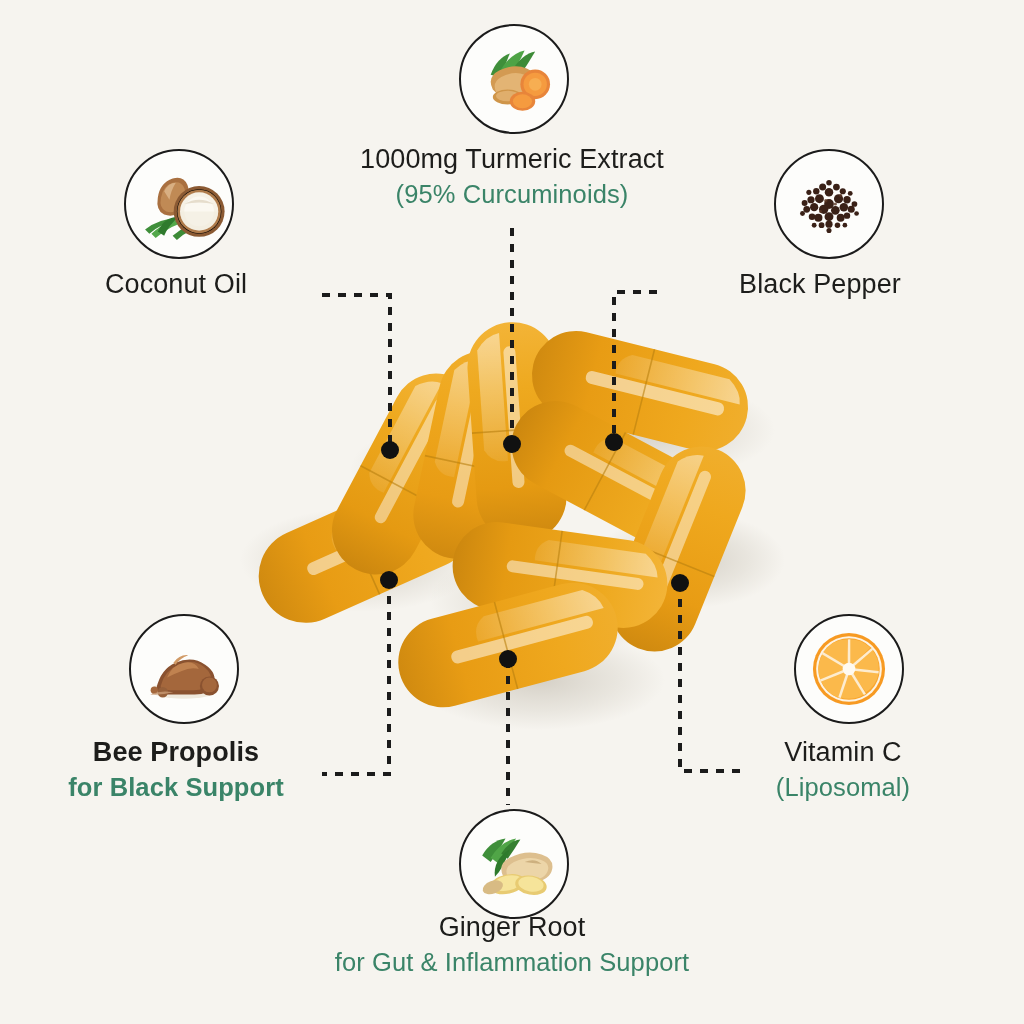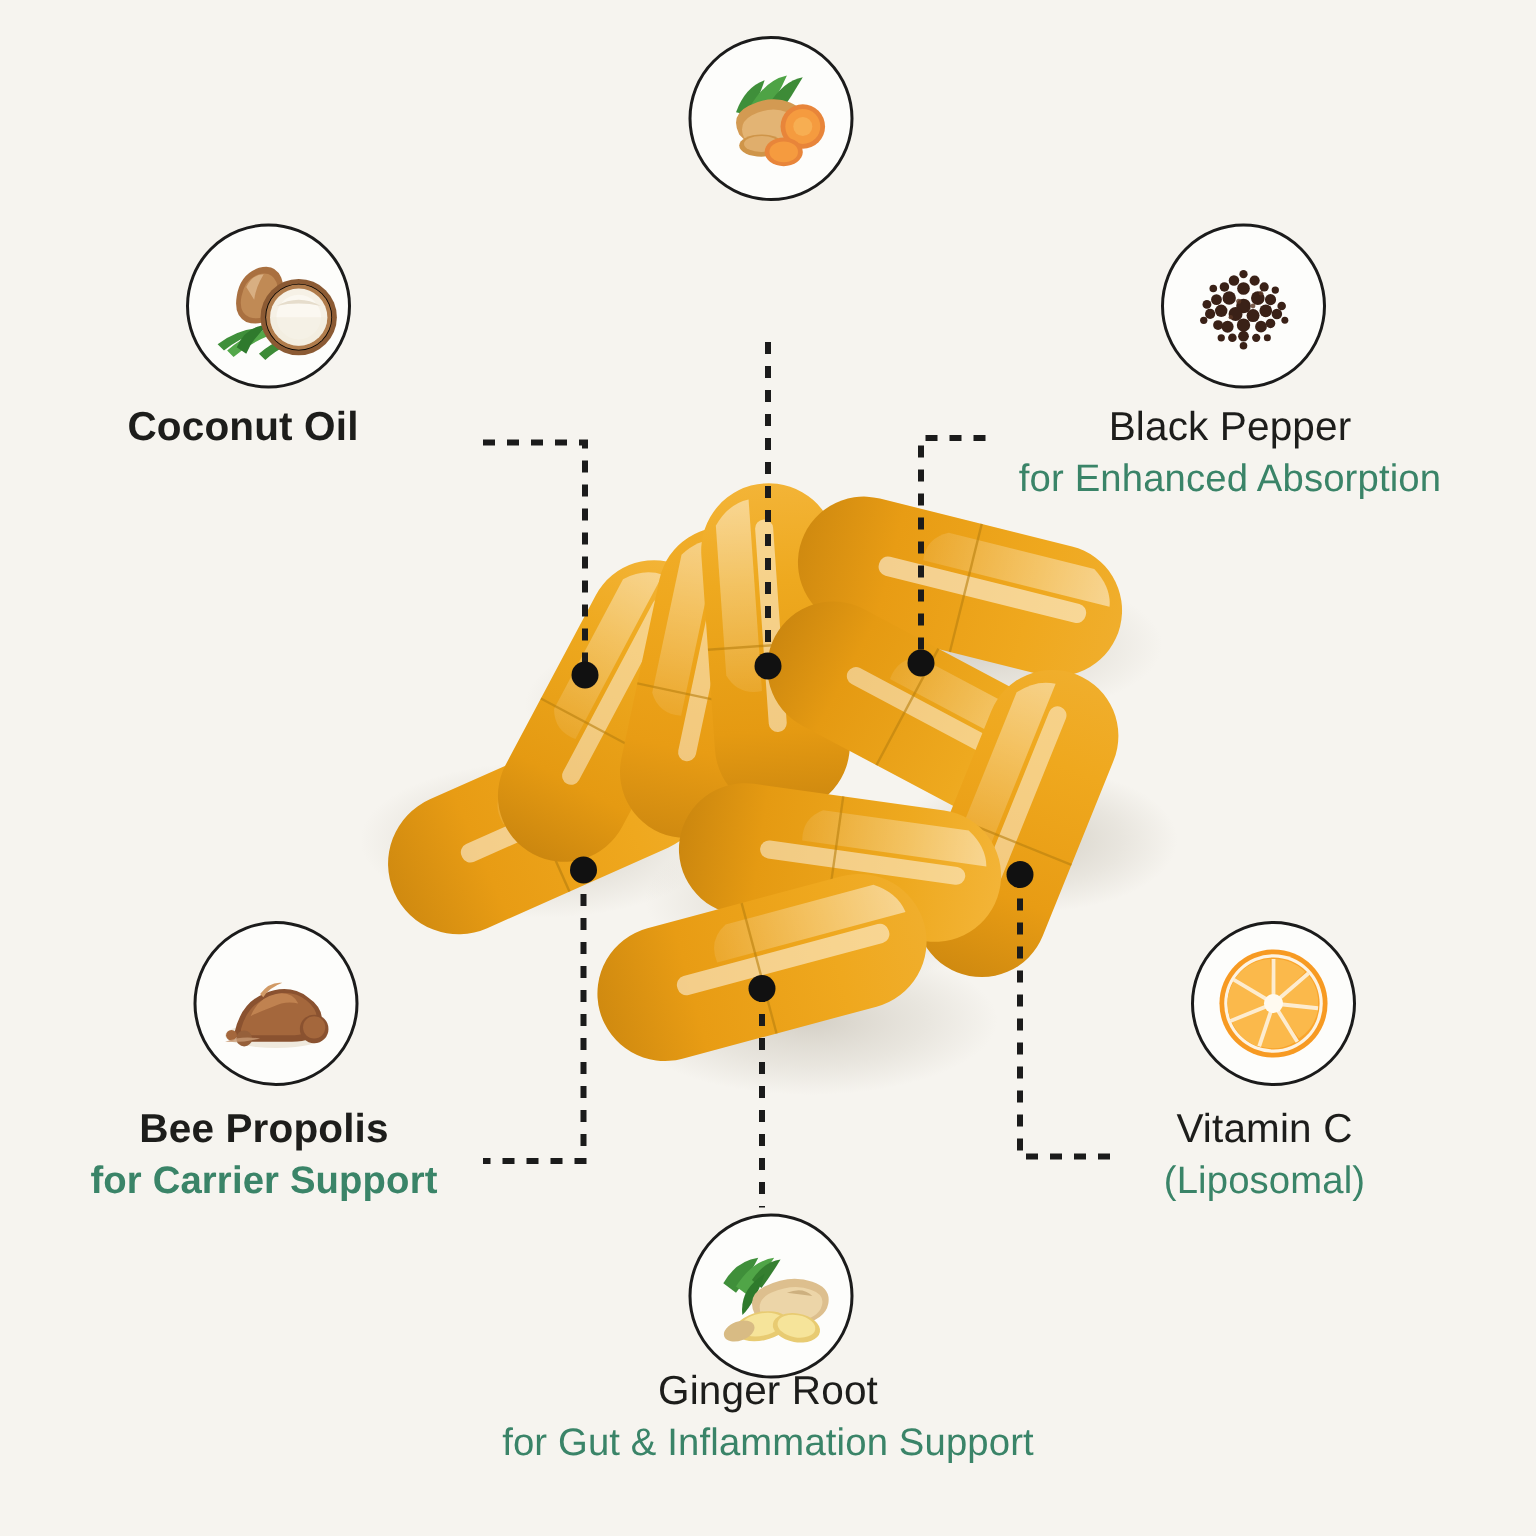--- a/index.html
+++ b/index.html
@@ -321,33 +321,36 @@
         <path d="M60,48 q10,-4 16,2 q-9,-1 -16,-2 z" fill="#cdb07f"></path>
         <ellipse cx="44" cy="69" rx="17" ry="9" transform="rotate(-12 44 69)" fill="#e8cb72"></ellipse>
         <ellipse cx="44" cy="68" rx="14" ry="7" transform="rotate(-12 44 68)" fill="#f6e49a"></ellipse>
         <ellipse cx="66" cy="70" rx="15" ry="9" transform="rotate(10 66 70)" fill="#e8cb72"></ellipse>
         <ellipse cx="66" cy="69" rx="12" ry="7" transform="rotate(10 66 69)" fill="#f6e49a"></ellipse>
         <ellipse cx="30" cy="72" rx="10" ry="6" transform="rotate(-20 30 72)" fill="#d8bb84"></ellipse>
       </g>
     </svg>
   </div>
 
-
-  <div class="label c" style="left:162px;top:268px;transform:translateX(-50%);font-weight:bold;">
+  <div class="label c" style="left:512px;top:143px;transform:translateX(-50%);">
+    <div class="ttl">1000mg Turmeric Extract</div>
+    <div class="sub">(95% Curcuminoids)</div>
+  </div>
+
+  <div class="label c" style="left:176px;top:268px;transform:translateX(-50%);">
     <div class="ttl">Coconut Oil</div>
   </div>
 
   <div class="label c" style="left:820px;top:268px;transform:translateX(-50%);">
     <div class="ttl">Black Pepper</div>
-    <div class="sub">for Enhanced Absorption</div>
   </div>
 
   <div class="label c" style="left:176px;top:736px;transform:translateX(-50%);font-weight:bold;">
     <div class="ttl">Bee Propolis</div>
-    <div class="sub">for Carrier Support</div>
+    <div class="sub">for Black Support</div>
   </div>
 
   <div class="label c" style="left:843px;top:736px;transform:translateX(-50%);">
     <div class="ttl">Vitamin C</div>
     <div class="sub">(Liposomal)</div>
   </div>
 
   <div class="label c" style="left:512px;top:911px;transform:translateX(-50%);">
     <div class="ttl">Ginger Root</div>
     <div class="sub">for Gut &amp; Inflammation Support</div>

